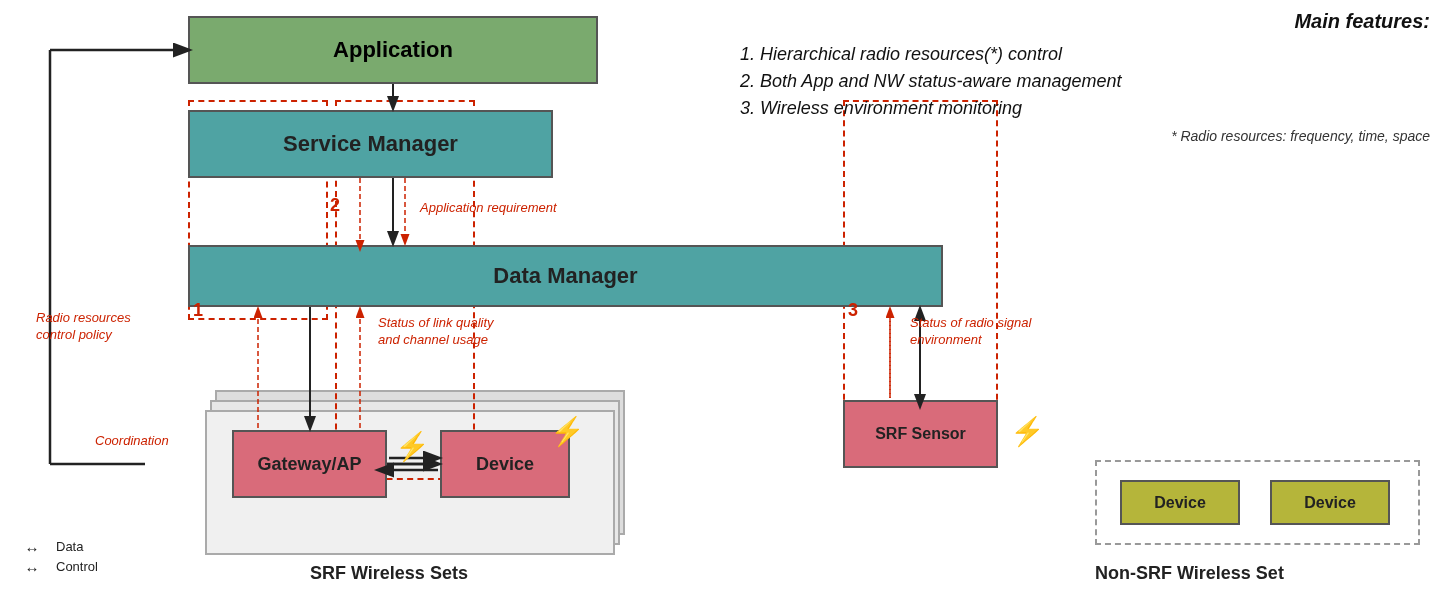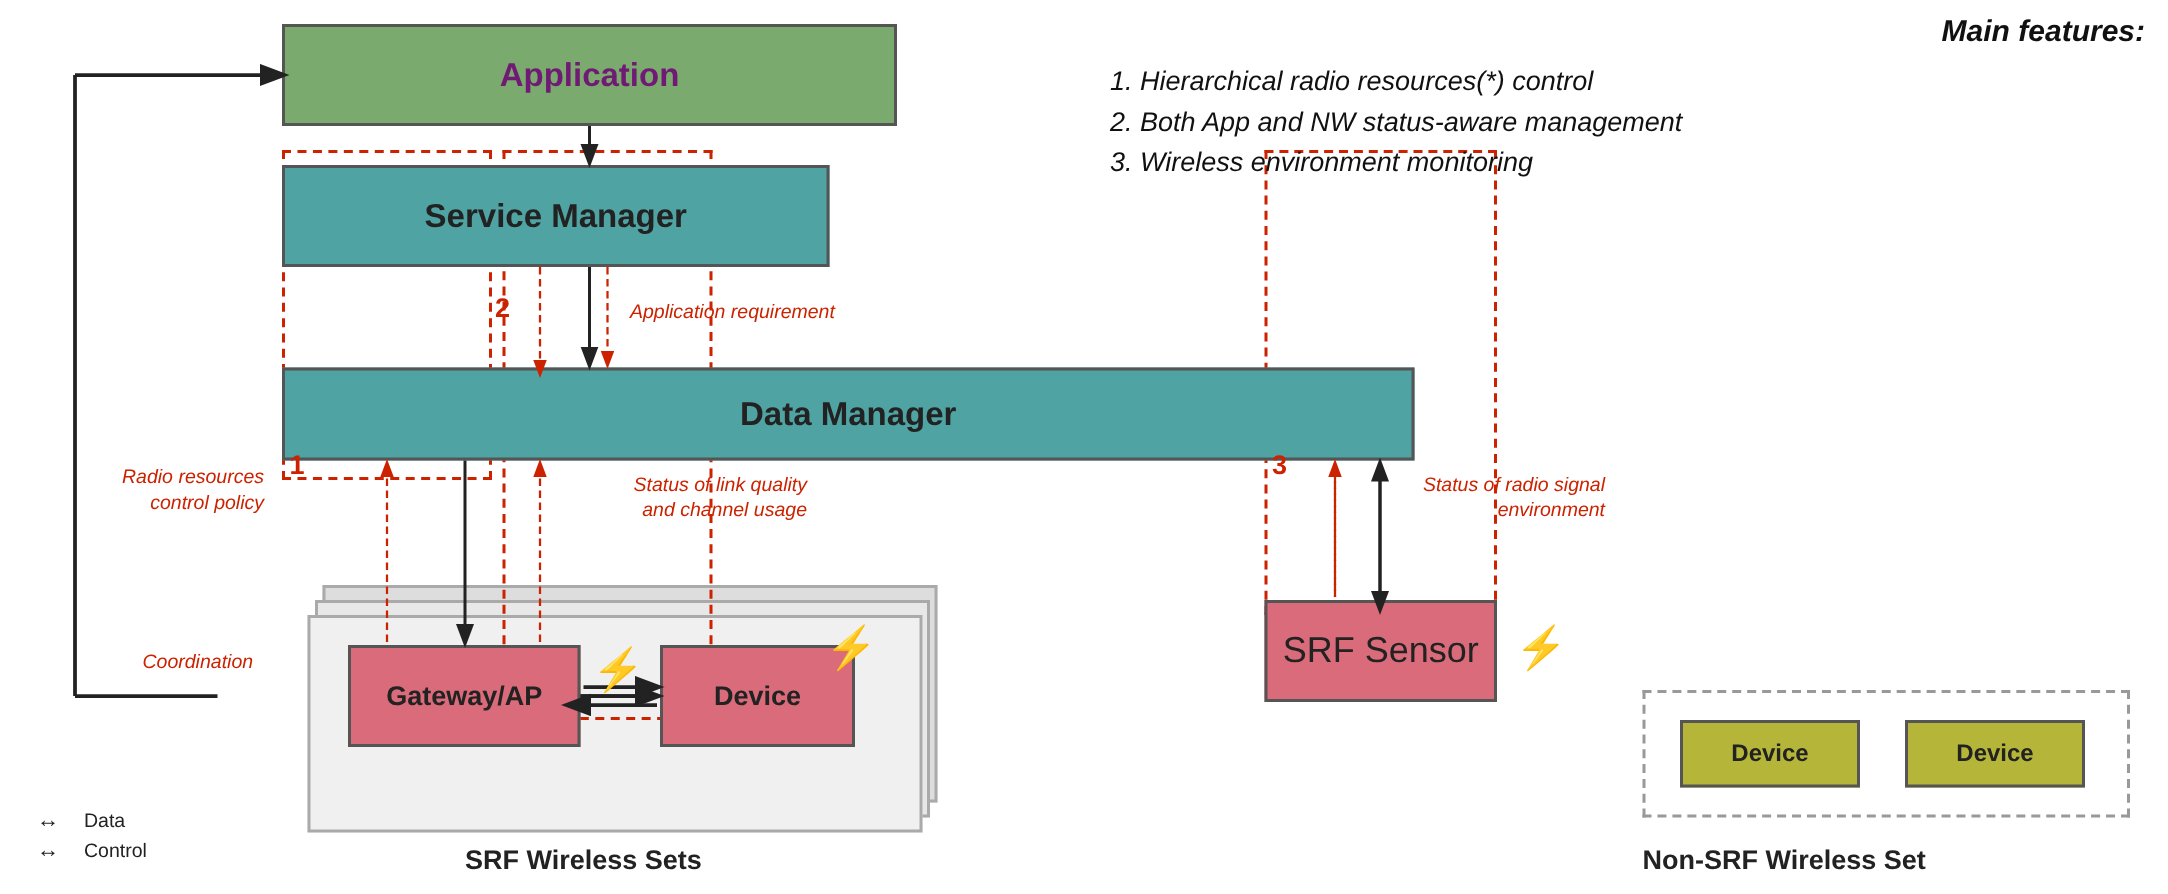--- a/index.html
+++ b/index.html
@@ -20,21 +20,21 @@
     
     .app-box {
       position: absolute;
       top: 16px; left: 188px;
       width: 410px; height: 68px;
       background: #7aaa6e;
       border: 2px solid #555;
       display: flex; align-items: center; justify-content: center;
     }
     .app-box span {
-      font-size: 22px; font-weight: bold; color: #701a75;
+      font-size: 22px; font-weight: bold; color: #000000;
     }
     
     .service-box {
       position: absolute;
       top: 110px; left: 188px;
       width: 365px; height: 68px;
       background: #4fa3a3;
       border: 2px solid #555;
       display: flex; align-items: center; justify-content: center;
     }
@@ -80,21 +80,21 @@
     
     .srf-sensor-box {
       position: absolute;
       top: 400px; left: 843px;
       width: 155px; height: 68px;
       background: #d96b7a;
       border: 2px solid #555;
       display: flex; align-items: center; justify-content: center;
     }
     .srf-sensor-box span {
-      font-size: 24px; font-weight: normal; color: #222;
+      font-size: 16px; font-weight: bold; color: #222;
     }
     
     .device-nonsrf-box1 {
       position: absolute;
       top: 480px; left: 1120px;
       width: 120px; height: 45px;
       background: #b5b53a;
       border: 2px solid #555;
       display: flex; align-items: center; justify-content: center;
     }
@@ -149,21 +149,20 @@
       top: 0; left: 0;
       width: 1445px;
       height: 596px;
       pointer-events: none;
     }
     .label-red {
       position: absolute;
       font-size: 13px;
       color: #cc2200;
       font-style: italic;
-      text-align: right;
     }
     
     .features-panel {
       position: absolute;
       top: 10px; left: 740px;
       width: 690px;
     }
     .features-panel .title {
       font-size: 20px;
       font-weight: bold;
@@ -352,20 +351,21 @@
 
   <div class="lightning" style="top:430px; left:395px;">⚡</div>
   <div class="lightning" style="top:415px; left:550px;">⚡</div>
   <div class="lightning" style="top:415px; left:1010px;">⚡</div>
 
   <div class="features-panel">
     <div class="title">Main features:</div>
     <div class="item">1. Hierarchical radio resources(*) control</div>
     <div class="item">2. Both App and NW status-aware management</div>
     <div class="item">3. Wireless environment monitoring</div>
+    <div class="note">* Radio resources: frequency, time, space</div>
   </div>
 
   <div class="legend">
     <div class="legend-row">
       <span class="legend-arrow">↔</span>
       <span>Data</span>
     </div>
     <div class="legend-row">
       <span class="legend-arrow">↔</span>
       <span>Control</span>

